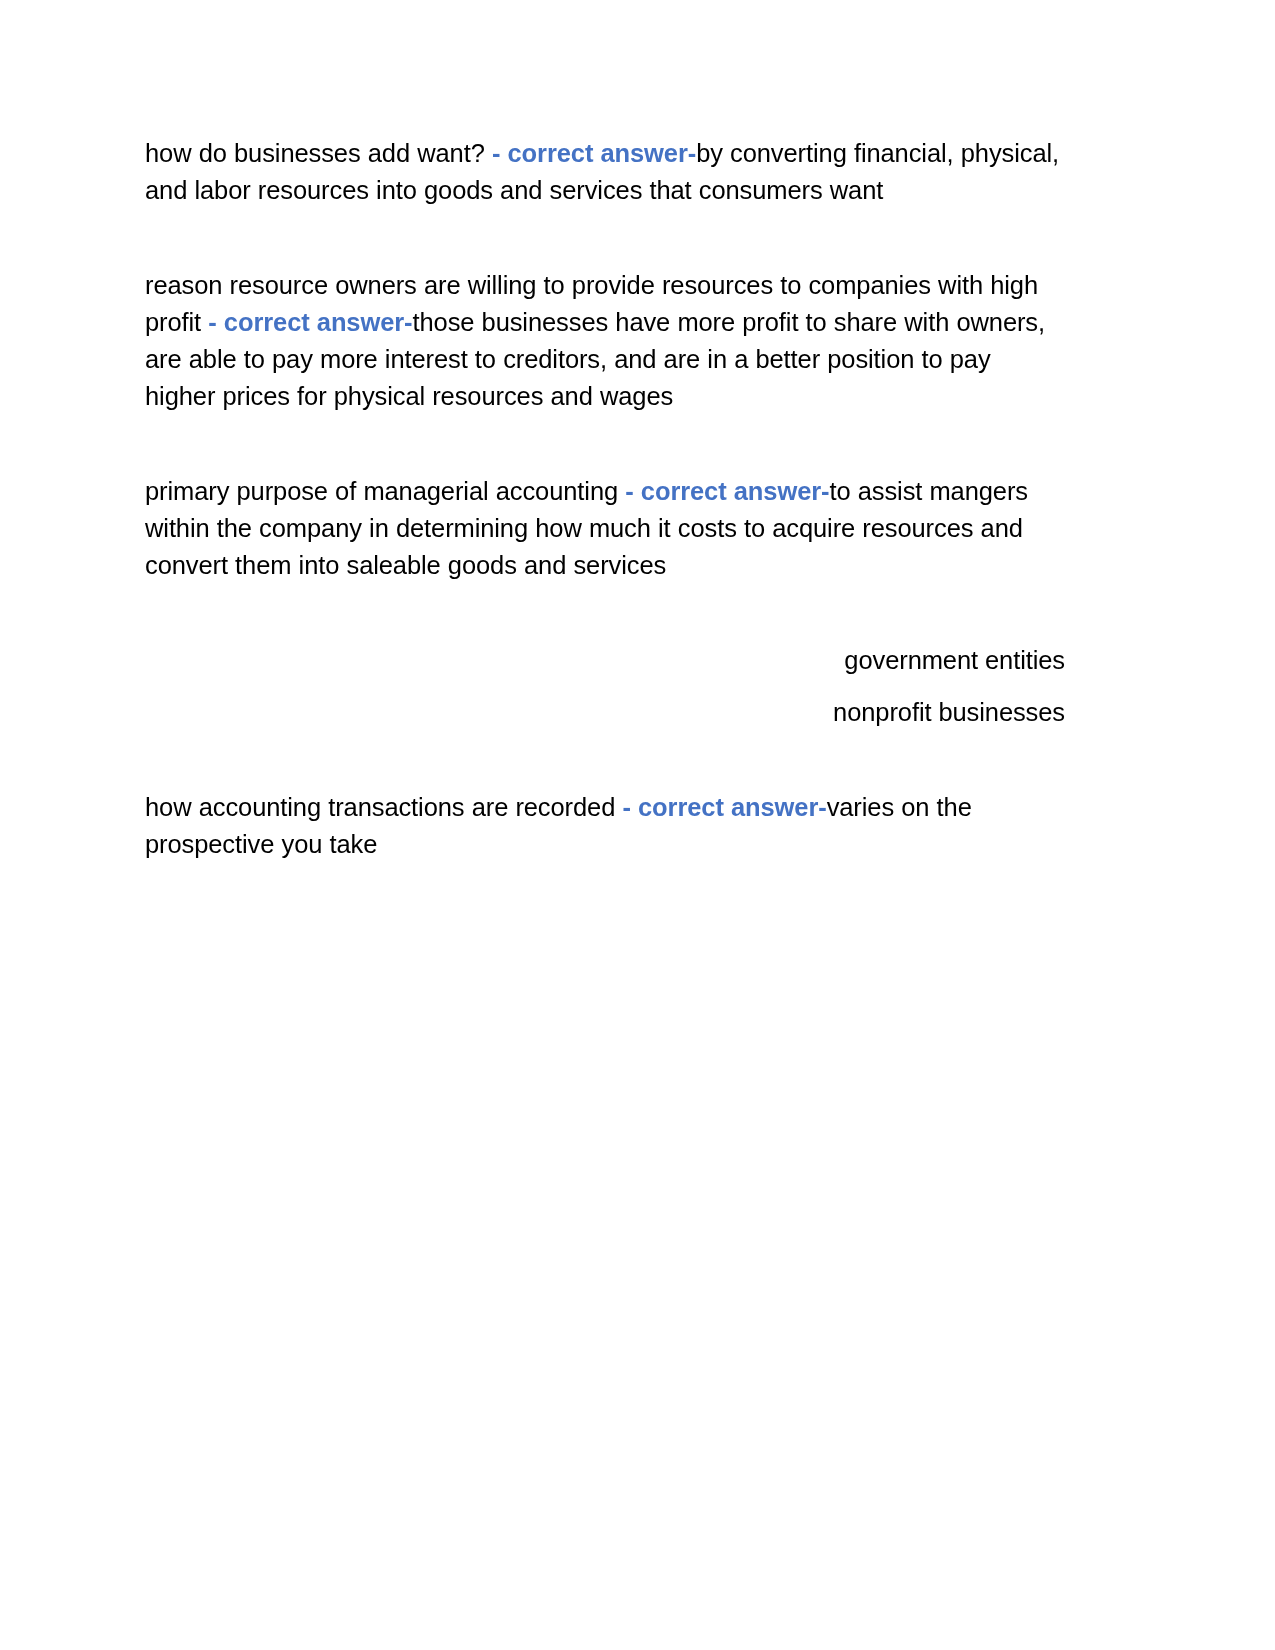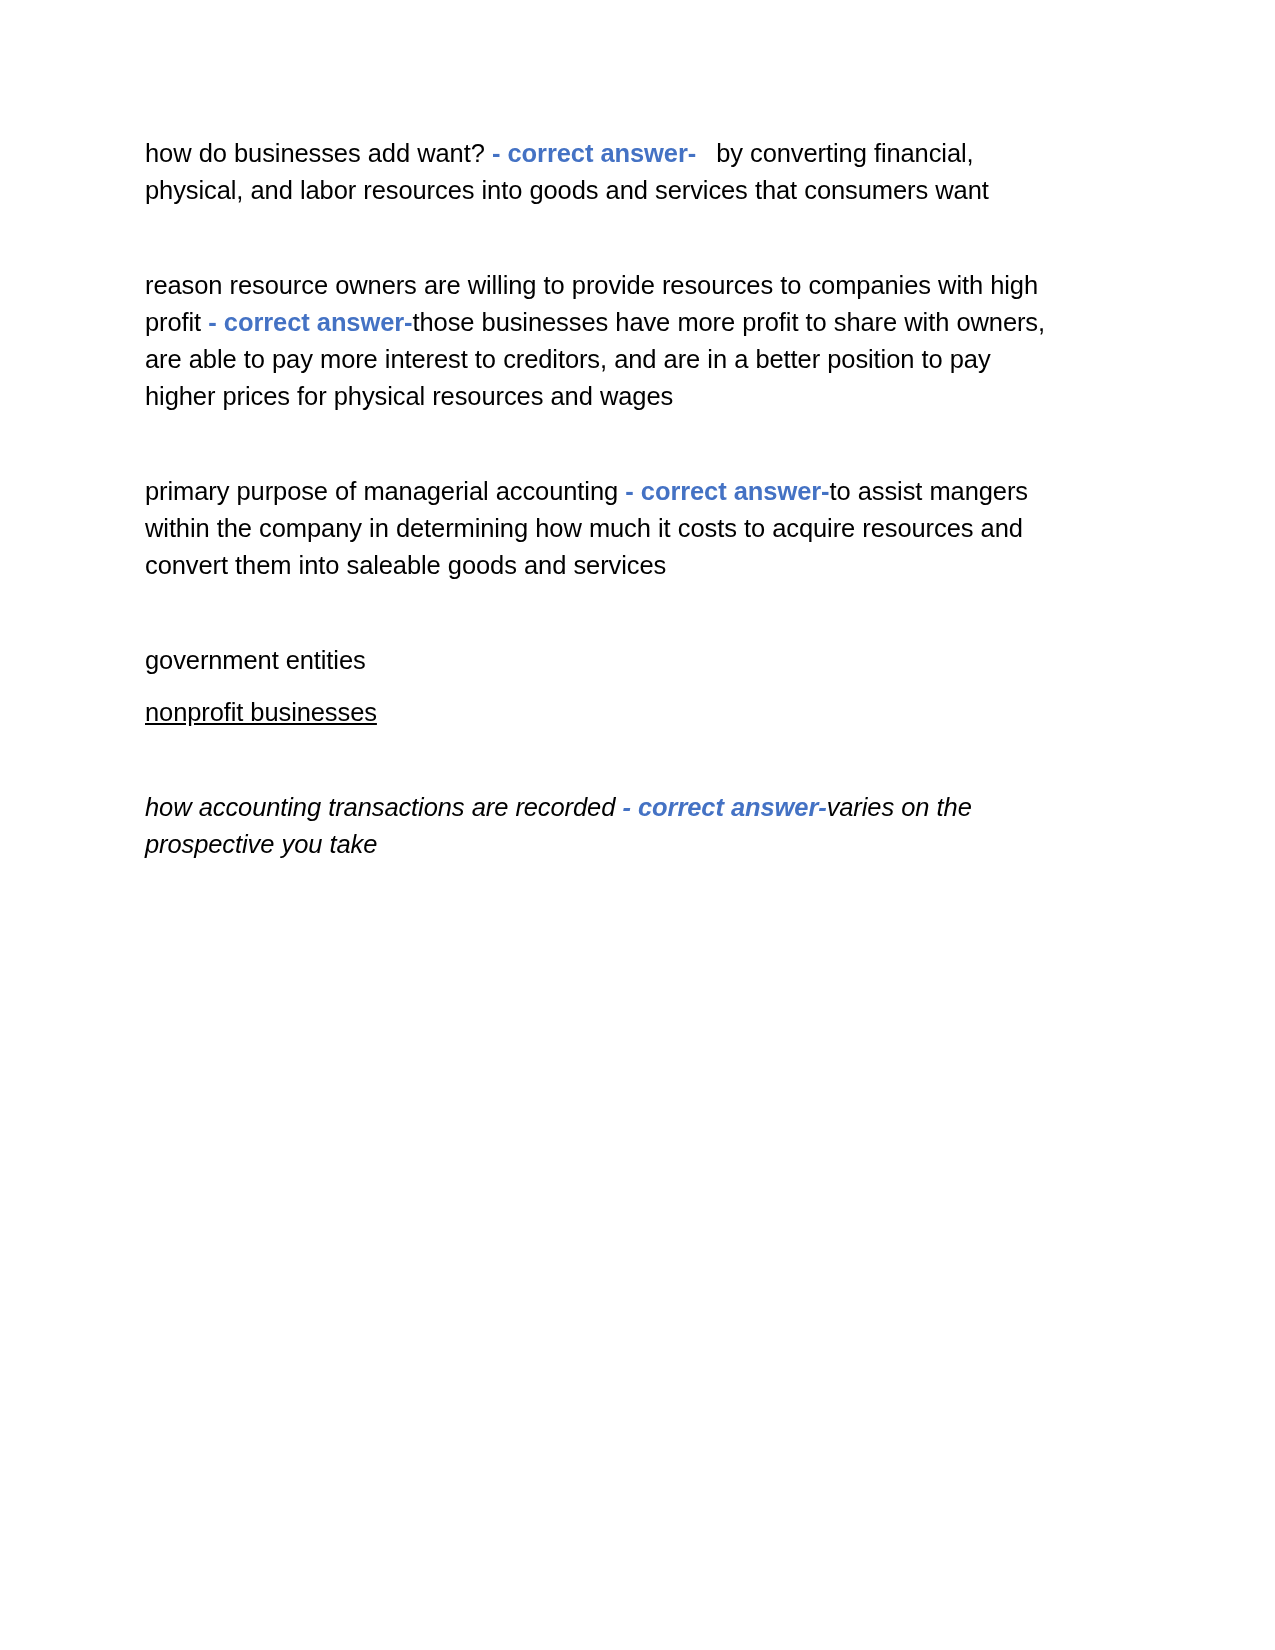--- a/index.html
+++ b/index.html
@@ -23,21 +23,20 @@
     padding: 135px 145px 0 145px;
   }
   .doc-body {
     width: 920px;
   }
   .qa-block {
     margin: 0 0 58px 0;
   }
   .qa-block:last-child {
     margin-bottom: 13px;
-    font-style: italic;
   }
   .qa-line {
     font-size: 25.5px;
     line-height: 37px;
     letter-spacing: -0.1px;
     word-spacing: 0.2px;
     margin: 0;
     color: #000000;
     text-align: left;
   }
@@ -52,37 +51,38 @@
   .a-text {
     color: #000000;
     font-weight: 400;
   }
   .extra-line {
     font-size: 25.5px;
     line-height: 37px;
     letter-spacing: -0.1px;
     margin: 15px 0 0 0;
     color: #000000;
+    text-align: right;
   }
 </style>
 </head>
 <body>
 
 <div class="page" style="background: rgb(255, 255, 255);">
   <div class="doc-body" id="doc-body">
       <div class="qa-block">
-        <p class="qa-line"><span class="q-text" style="color: rgb(0, 0, 0);">how do businesses add want?</span><span class="sep" style="color: rgb(68, 114, 196);"> - correct answer-</span><span class="a-text" style="color: rgb(0, 0, 0); margin-left: 20px;">by converting financial, physical, and labor resources into goods and services that consumers want</span></p>
+        <p class="qa-line"><span class="q-text" style="color: rgb(0, 0, 0);">how do businesses add want?</span><span class="sep" style="color: rgb(68, 114, 196);"> - correct answer-</span><span class="a-text" style="color: rgb(0, 0, 0);">by converting financial, physical, and labor resources into goods and services that consumers want</span></p>
       </div>
       <div class="qa-block">
         <p class="qa-line"><span class="q-text" style="color: rgb(0, 0, 0);">reason resource owners are willing to provide resources to companies with high profit</span><span class="sep" style="color: rgb(68, 114, 196);"> - correct answer-</span><span class="a-text" style="color: rgb(0, 0, 0);">those businesses have more profit to share with owners, are able to pay more interest to creditors, and are in a better position to pay higher prices for physical resources and wages</span></p>
       </div>
       <div class="qa-block">
         <p class="qa-line"><span class="q-text" style="color: rgb(0, 0, 0);">primary purpose of managerial accounting</span><span class="sep" style="color: rgb(68, 114, 196);"> - correct answer-</span><span class="a-text" style="color: rgb(0, 0, 0);">to assist mangers within the company in determining how much it costs to acquire resources and convert them into saleable goods and services</span></p>
       </div>
       <div class="qa-block">
         <p class="extra-line" style="color: rgb(0, 0, 0);">government entities</p>
-        <p class="extra-line" style="color: rgb(0, 0, 0); text-decoration: underline;">nonprofit businesses</p>
+        <p class="extra-line" style="color: rgb(0, 0, 0);">nonprofit businesses</p>
       </div>
       <div class="qa-block">
         <p class="qa-line"><span class="q-text" style="color: rgb(0, 0, 0);">how accounting transactions are recorded</span><span class="sep" style="color: rgb(68, 114, 196);"> - correct answer-</span><span class="a-text" style="color: rgb(0, 0, 0);">varies on the prospective you take</span></p>
       </div>
     </div>
 </div>
 
 </body></html>

